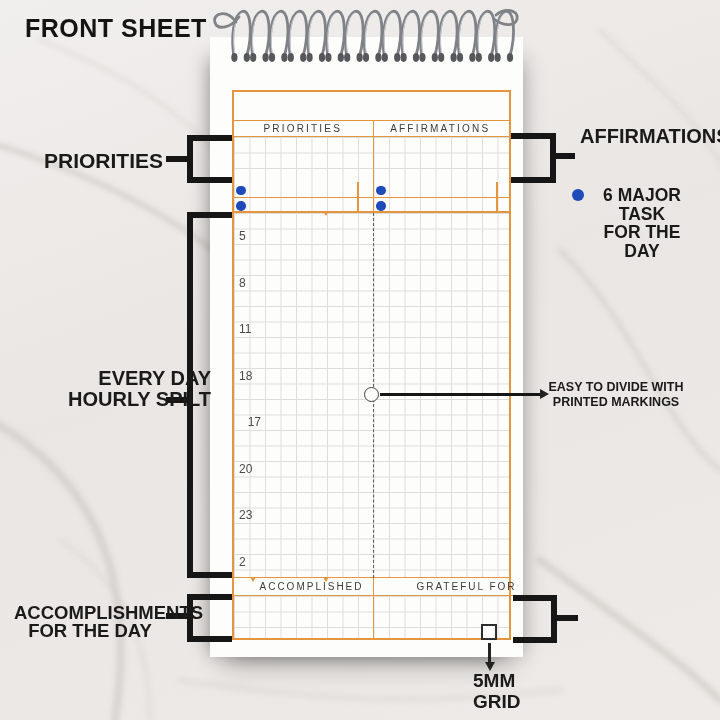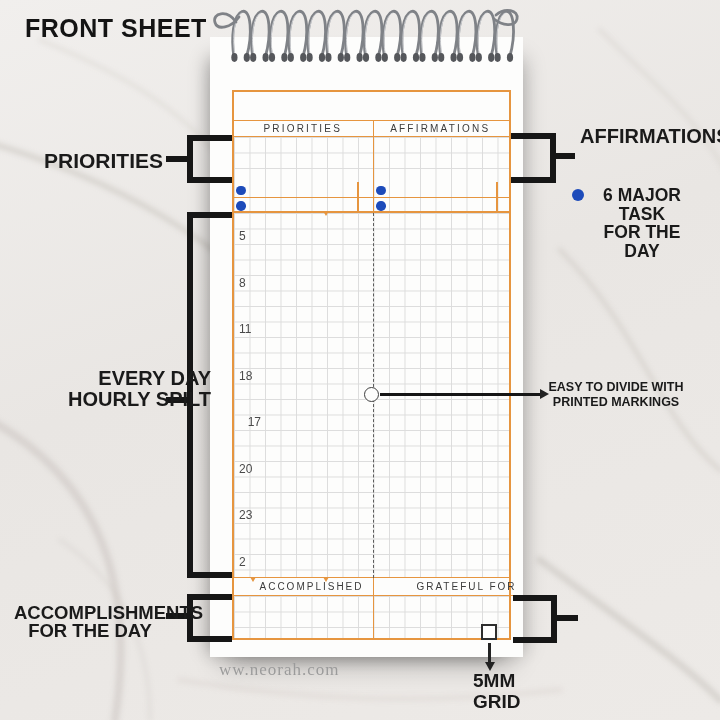--- a/index.html
+++ b/index.html
@@ -253,14 +253,13 @@
   <div class="bar" style="left:554px;top:615px;width:24px;height:6px;"></div>
 
   <div class="abs sq5"></div>
   <div class="bar" style="left:488px;top:643px;width:2.5px;height:21px;background:#222;"></div>
   <div class="abs arrow-down" style="left:484.5px;top:662px;"></div>
   <div class="lbl" style="left:473px;top:671px;font-size:19px;line-height:20.5px;">
     <div>5MM</div>
     <div>GRID</div>
   </div>
 
-  <div class="abs watermark">ww.neorah.com</div>
 </div>
 
 </body></html>

